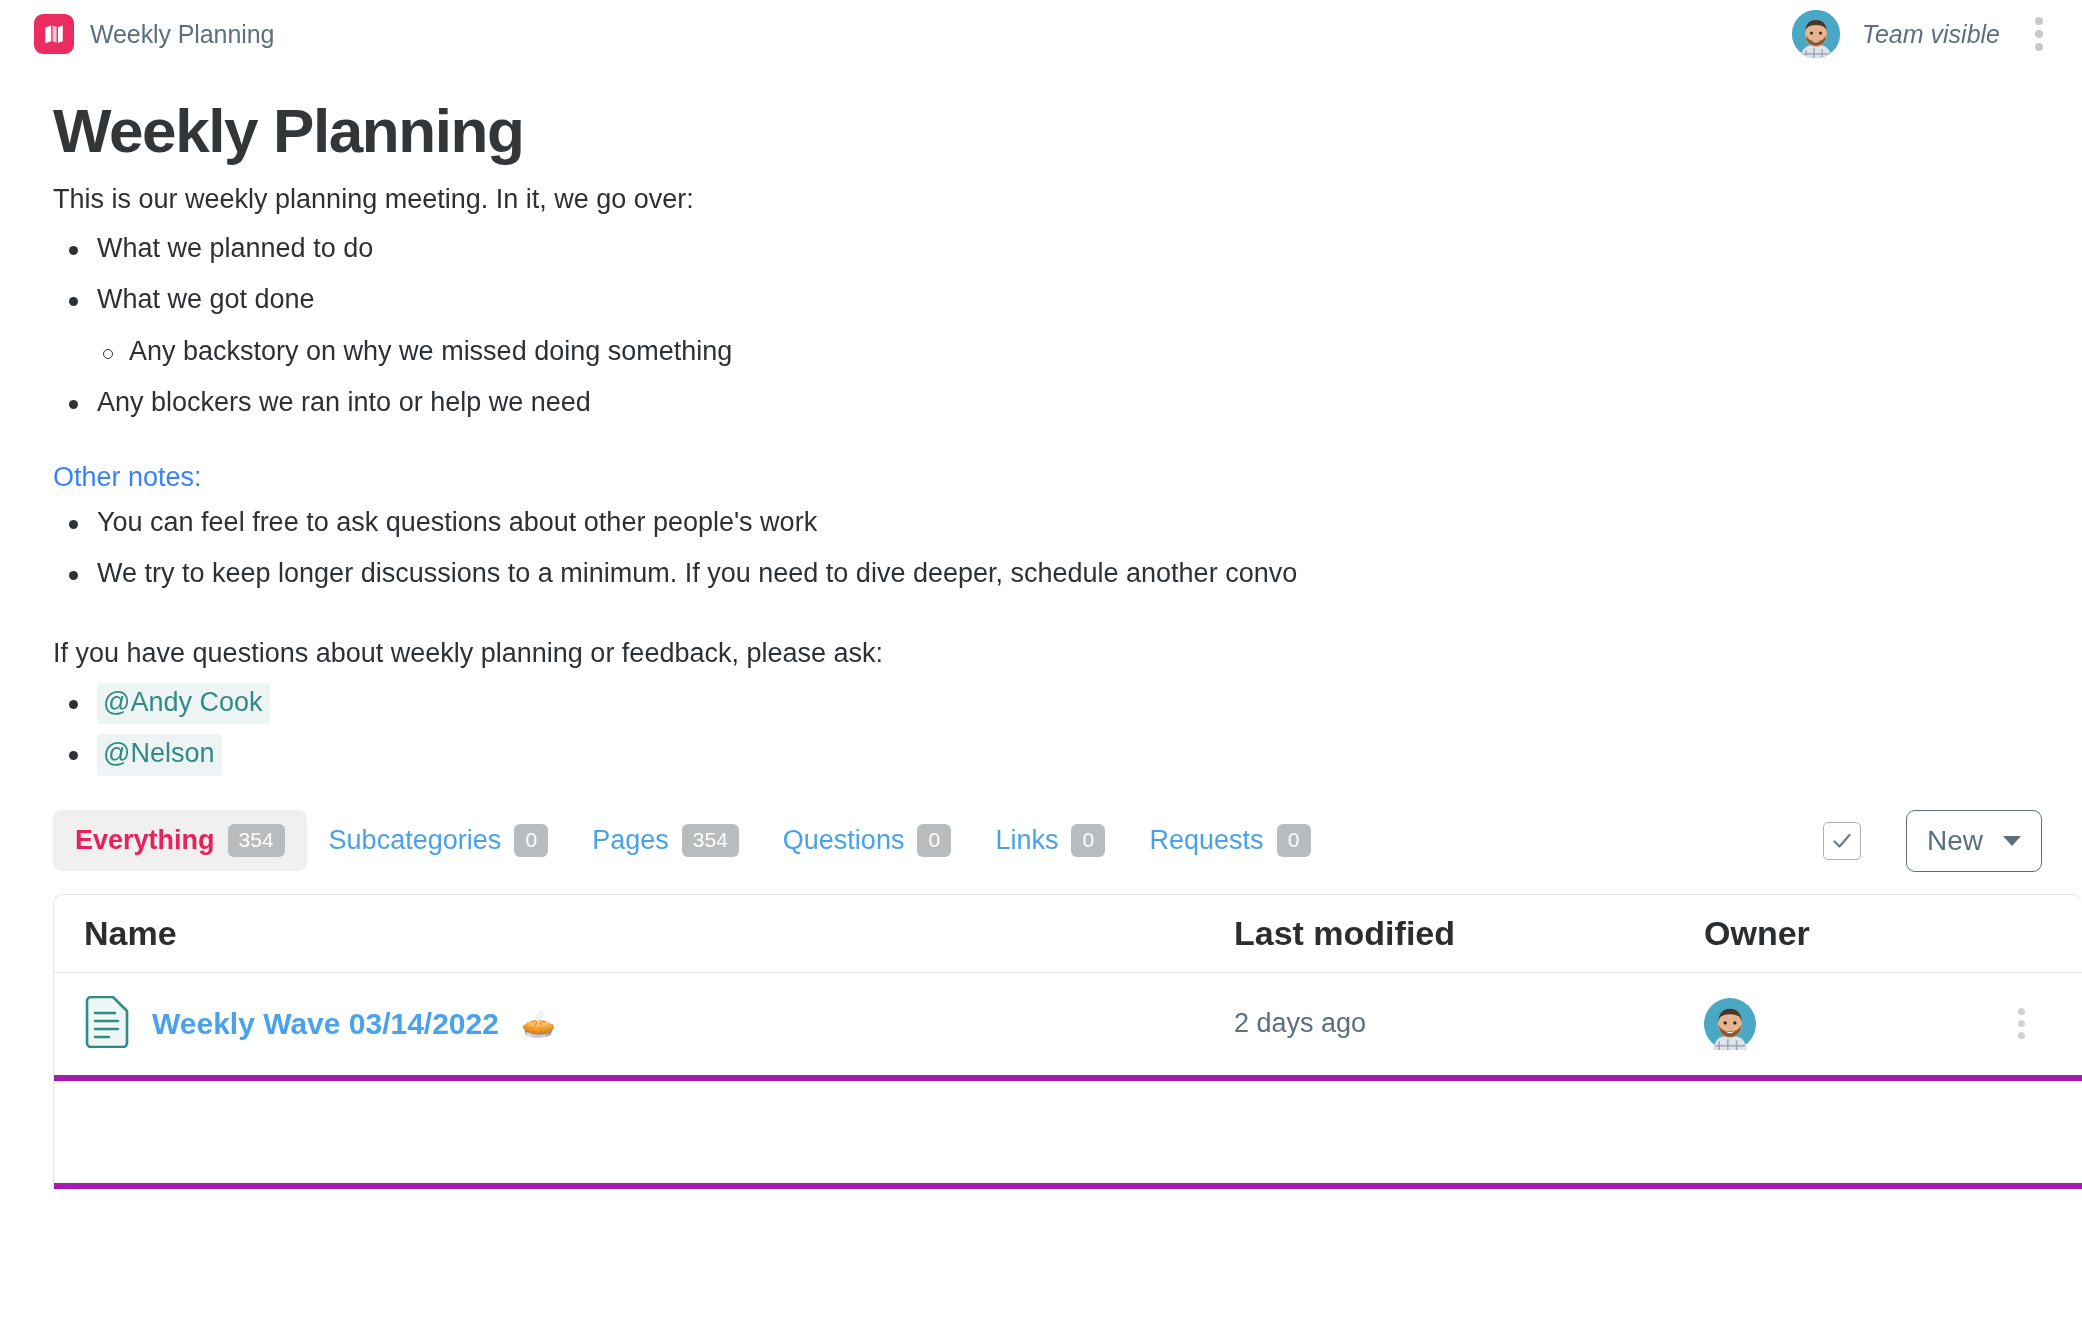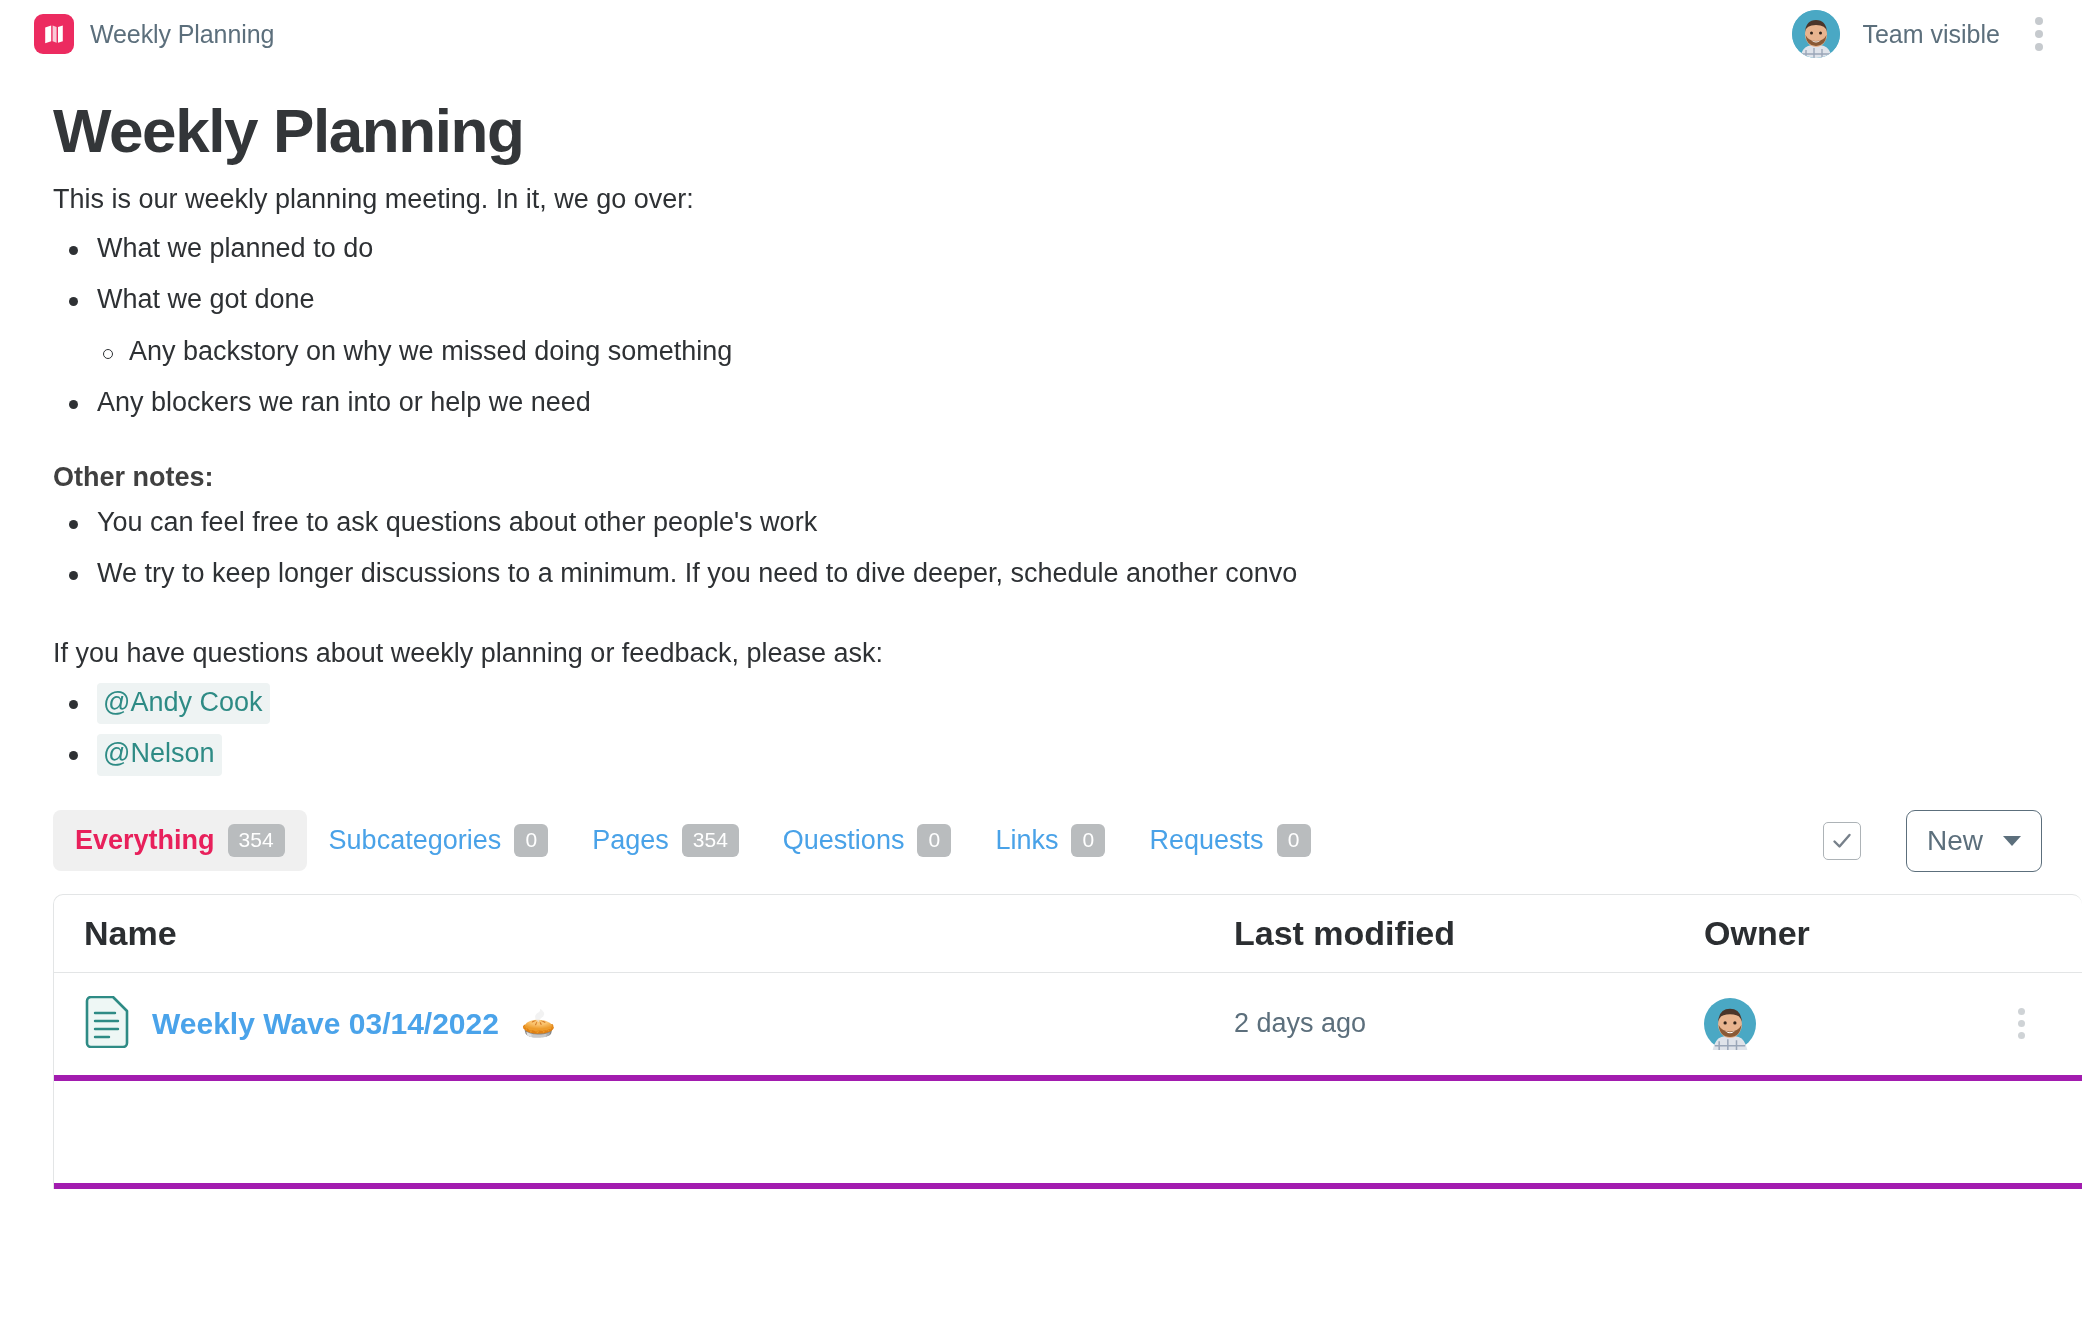--- a/index.html
+++ b/index.html
@@ -41,20 +41,21 @@
     color: #5c6f7c;
     font-weight: 400;
     letter-spacing: -0.1px;
     white-space: nowrap;
   }
   .topbar-spacer { flex: 1 1 auto; }
   .topbar-right {
     display: flex;
     align-items: center;
     gap: 22px;
+    font-style: italic;
   }
   .avatar {
     width: 48px;
     height: 48px;
     border-radius: 50%;
     flex: none;
     overflow: hidden;
     position: relative;
     background: #4aa8c4;
   }
@@ -133,22 +134,22 @@
     top: 18px;
     width: 8px;
     height: 8px;
     border-radius: 50%;
     background: transparent;
     border: 1.6px solid #2e3134;
   }
   .spacer-lg { height: 38px; }
   .section-head {
     font-size: 27px;
-    font-weight: 700;
-    color: #404040;
+    font-weight: 400;
+    color: #3b82f6;
     margin-bottom: 4px;
   }
   .mention {
     display: inline-block;
     background: #eef3f3;
     color: #2e8b85;
     border-radius: 4px;
     padding: 1px 8px 3px 6px;
     font-size: 27px;
     line-height: 1.38;

